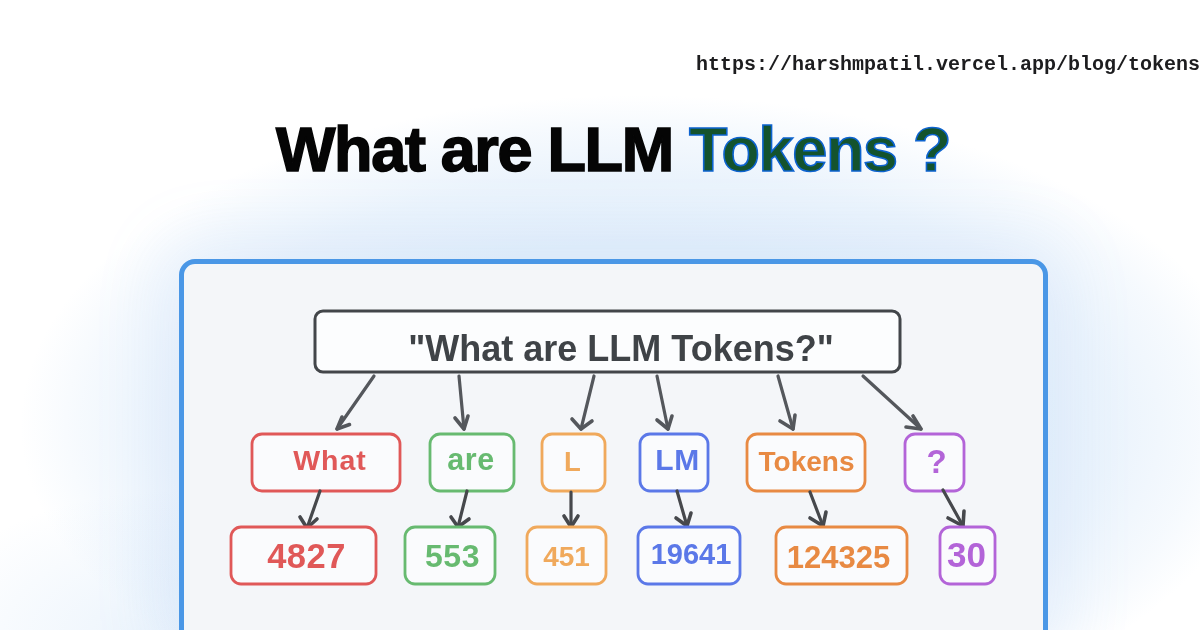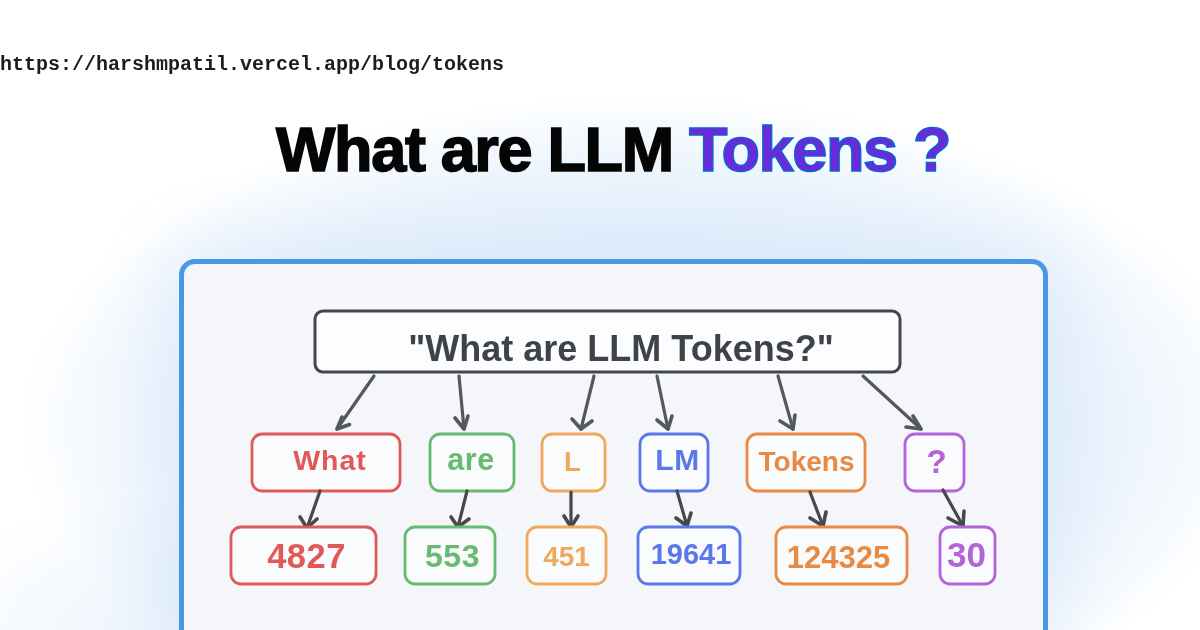--- a/index.html
+++ b/index.html
@@ -8,31 +8,31 @@
     background:#ffffff;
     font-family:"Liberation Sans", sans-serif;
   }
   .glowbg{
     position:absolute;left:0;top:0;width:1200px;height:630px;
     background:
       radial-gradient(ellipse 260px 150px at 175px 640px, rgba(150,195,240,0.20) 0%, rgba(150,195,240,0) 100%),
       radial-gradient(ellipse 620px 330px at 640px 425px, rgba(150,195,240,0.27) 0%, rgba(150,195,240,0.265) 55%, rgba(150,195,240,0.19) 76%, rgba(150,195,240,0.09) 90%, rgba(150,195,240,0) 100%);
   }
   .url{
-    position:absolute;left:0;top:53px;width:1200px;text-align:left;
+    position:absolute;left:0;top:53px;width:1200px;text-align:right;
     font-family:"Liberation Mono", monospace;font-weight:bold;font-size:20px;
     color:#1d1d1f;letter-spacing:0px;
   }
   .title{
     position:absolute;left:0;top:113px;width:1200px;text-align:center;
     font-weight:bold;font-size:63px;letter-spacing:-1.35px;
     color:#050505;transform:translateX(13px);
     -webkit-text-stroke:1.6px #050505;
   }
-  .title .blue{color:#6d28d9;-webkit-text-stroke:1.6px #0d63cf;}
+  .title .blue{color:#14532d;-webkit-text-stroke:1.6px #0d63cf;}
   .bluebox{
     position:absolute;left:179px;top:259px;width:859px;height:380px;
     border:5px solid #4a97e6;border-radius:16px;
     background:#f4f6f9;
     box-shadow:0 0 70px 18px rgba(140,185,235,0.12);
   }
   svg.diag{position:absolute;left:0;top:0;}
   .hw{font-family:"Liberation Sans", sans-serif;font-weight:bold;}
 </style>
 </head>

